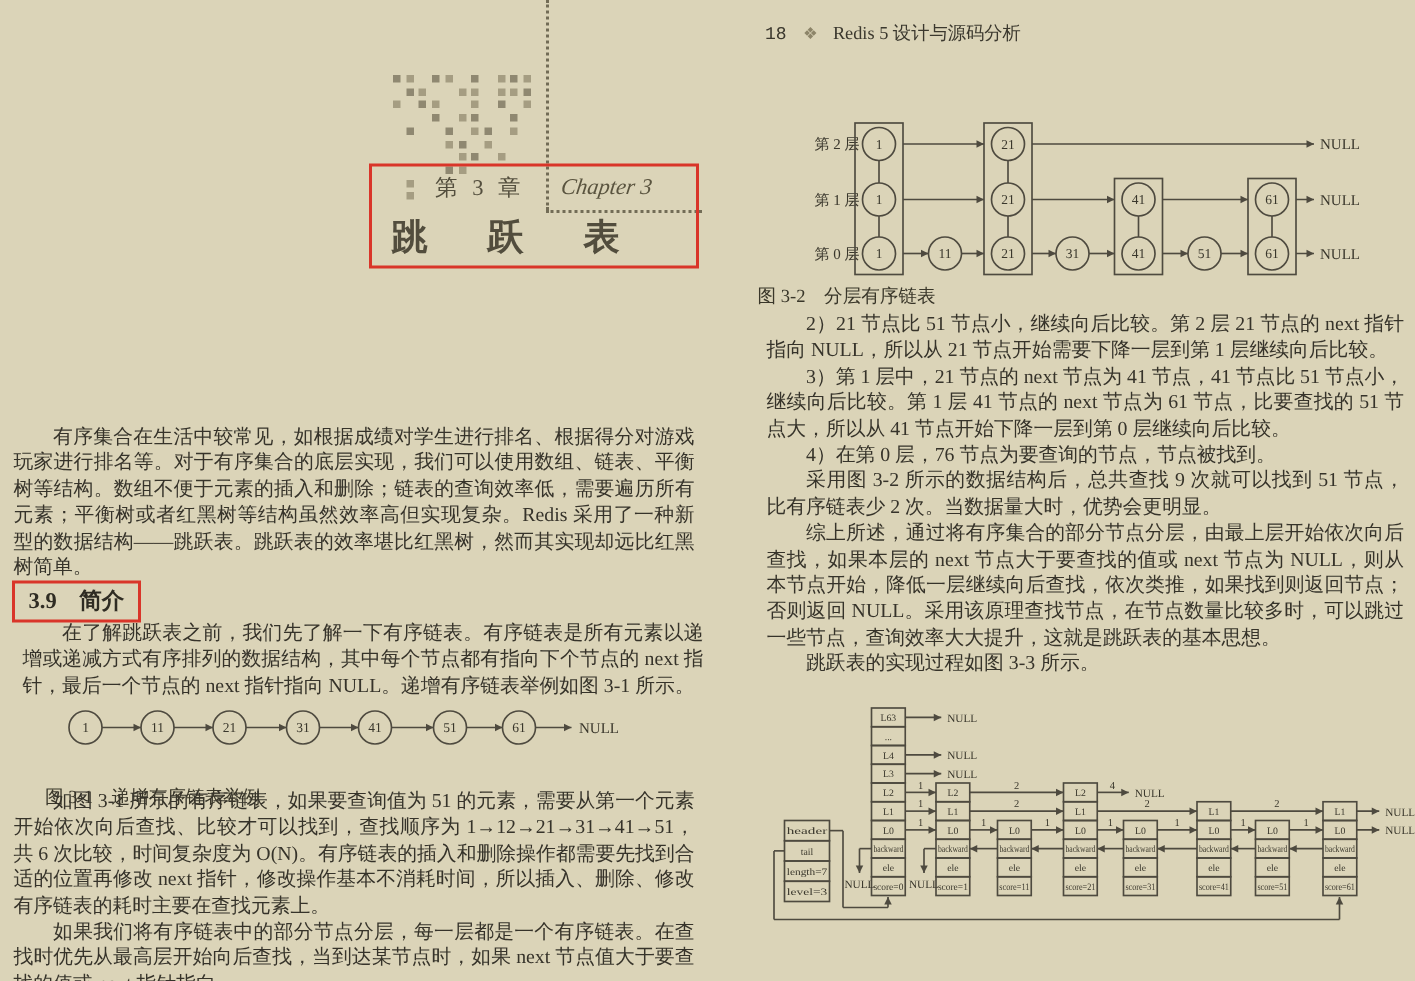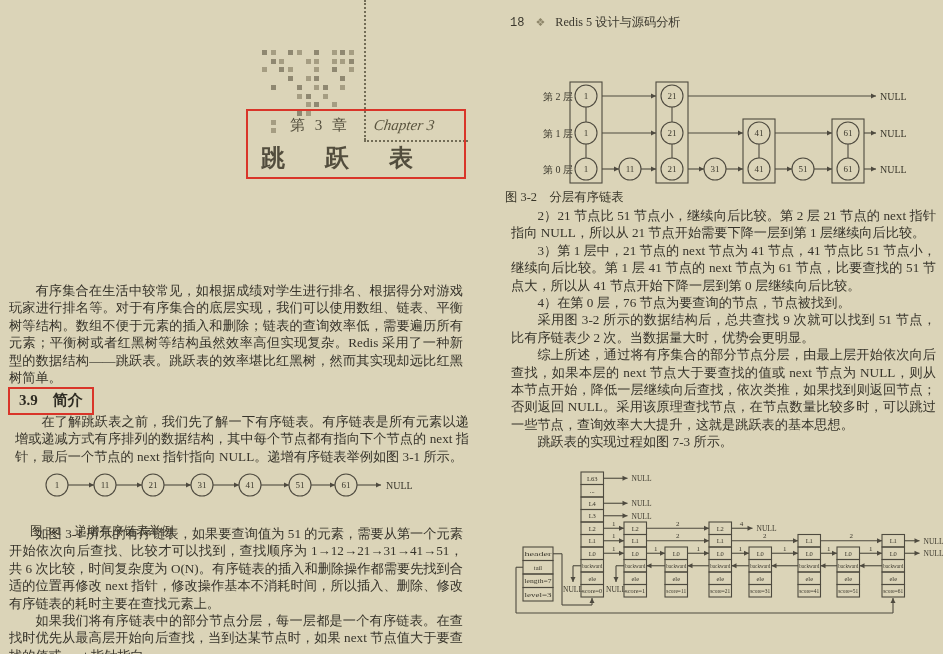--- a/index.html
+++ b/index.html
@@ -220,21 +220,21 @@
       <text x="375" y="94.5" class="tn">NULL</text>
     </svg>
   <div class="abs caption" style="left:35px;top:189px;width:400px;">图 3-2　分层有序链表</div>
 
   <div class="abs para" id="steps-block" style="left:41px;top:207px;width:425px;">
       <p>2）21 节点比 51 节点小，继续向后比较。第 2 层 21 节点的 next 指针指向 NULL，所以从 21 节点开始需要下降一层到第 1 层继续向后比较。</p>
       <p>3）第 1 层中，21 节点的 next 节点为 41 节点，41 节点比 51 节点小，继续向后比较。第 1 层 41 节点的 next 节点为 61 节点，比要查找的 51 节点大，所以从 41 节点开始下降一层到第 0 层继续向后比较。</p>
       <p>4）在第 0 层，76 节点为要查询的节点，节点被找到。</p>
       <p>采用图 3-2 所示的数据结构后，总共查找 9 次就可以找到 51 节点，比有序链表少 2 次。当数据量大时，优势会更明显。</p>
       <p>综上所述，通过将有序集合的部分节点分层，由最上层开始依次向后查找，如果本层的 next 节点大于要查找的值或 next 节点为 NULL，则从本节点开始，降低一层继续向后查找，依次类推，如果找到则返回节点；否则返回 NULL。采用该原理查找节点，在节点数量比较多时，可以跳过一些节点，查询效率大大提升，这就是跳跃表的基本思想。</p>
-      <p>跳跃表的实现过程如图 7-3 所示。</p>
+      <p>跳跃表的实现过程如图 3-3 所示。</p>
     </div>
 
   <svg id="fig33" style="left:42px;top:462px;" width="430" height="156">
       <rect x="11" y="85" width="30" height="13.5" class="ln"></rect>
       <text x="26" y="94.3" class="tc" textLength="27" lengthAdjust="spacingAndGlyphs">header</text>
       <rect x="11" y="98.5" width="30" height="13.5" class="ln"></rect>
       <text x="26" y="107.8" class="tc">tail</text>
       <rect x="11" y="112" width="30" height="13.5" class="ln"></rect>
       <text x="26" y="121.3" class="tc" textLength="27" lengthAdjust="spacingAndGlyphs">length=7</text>
       <rect x="11" y="125.5" width="30" height="13.5" class="ln"></rect>

